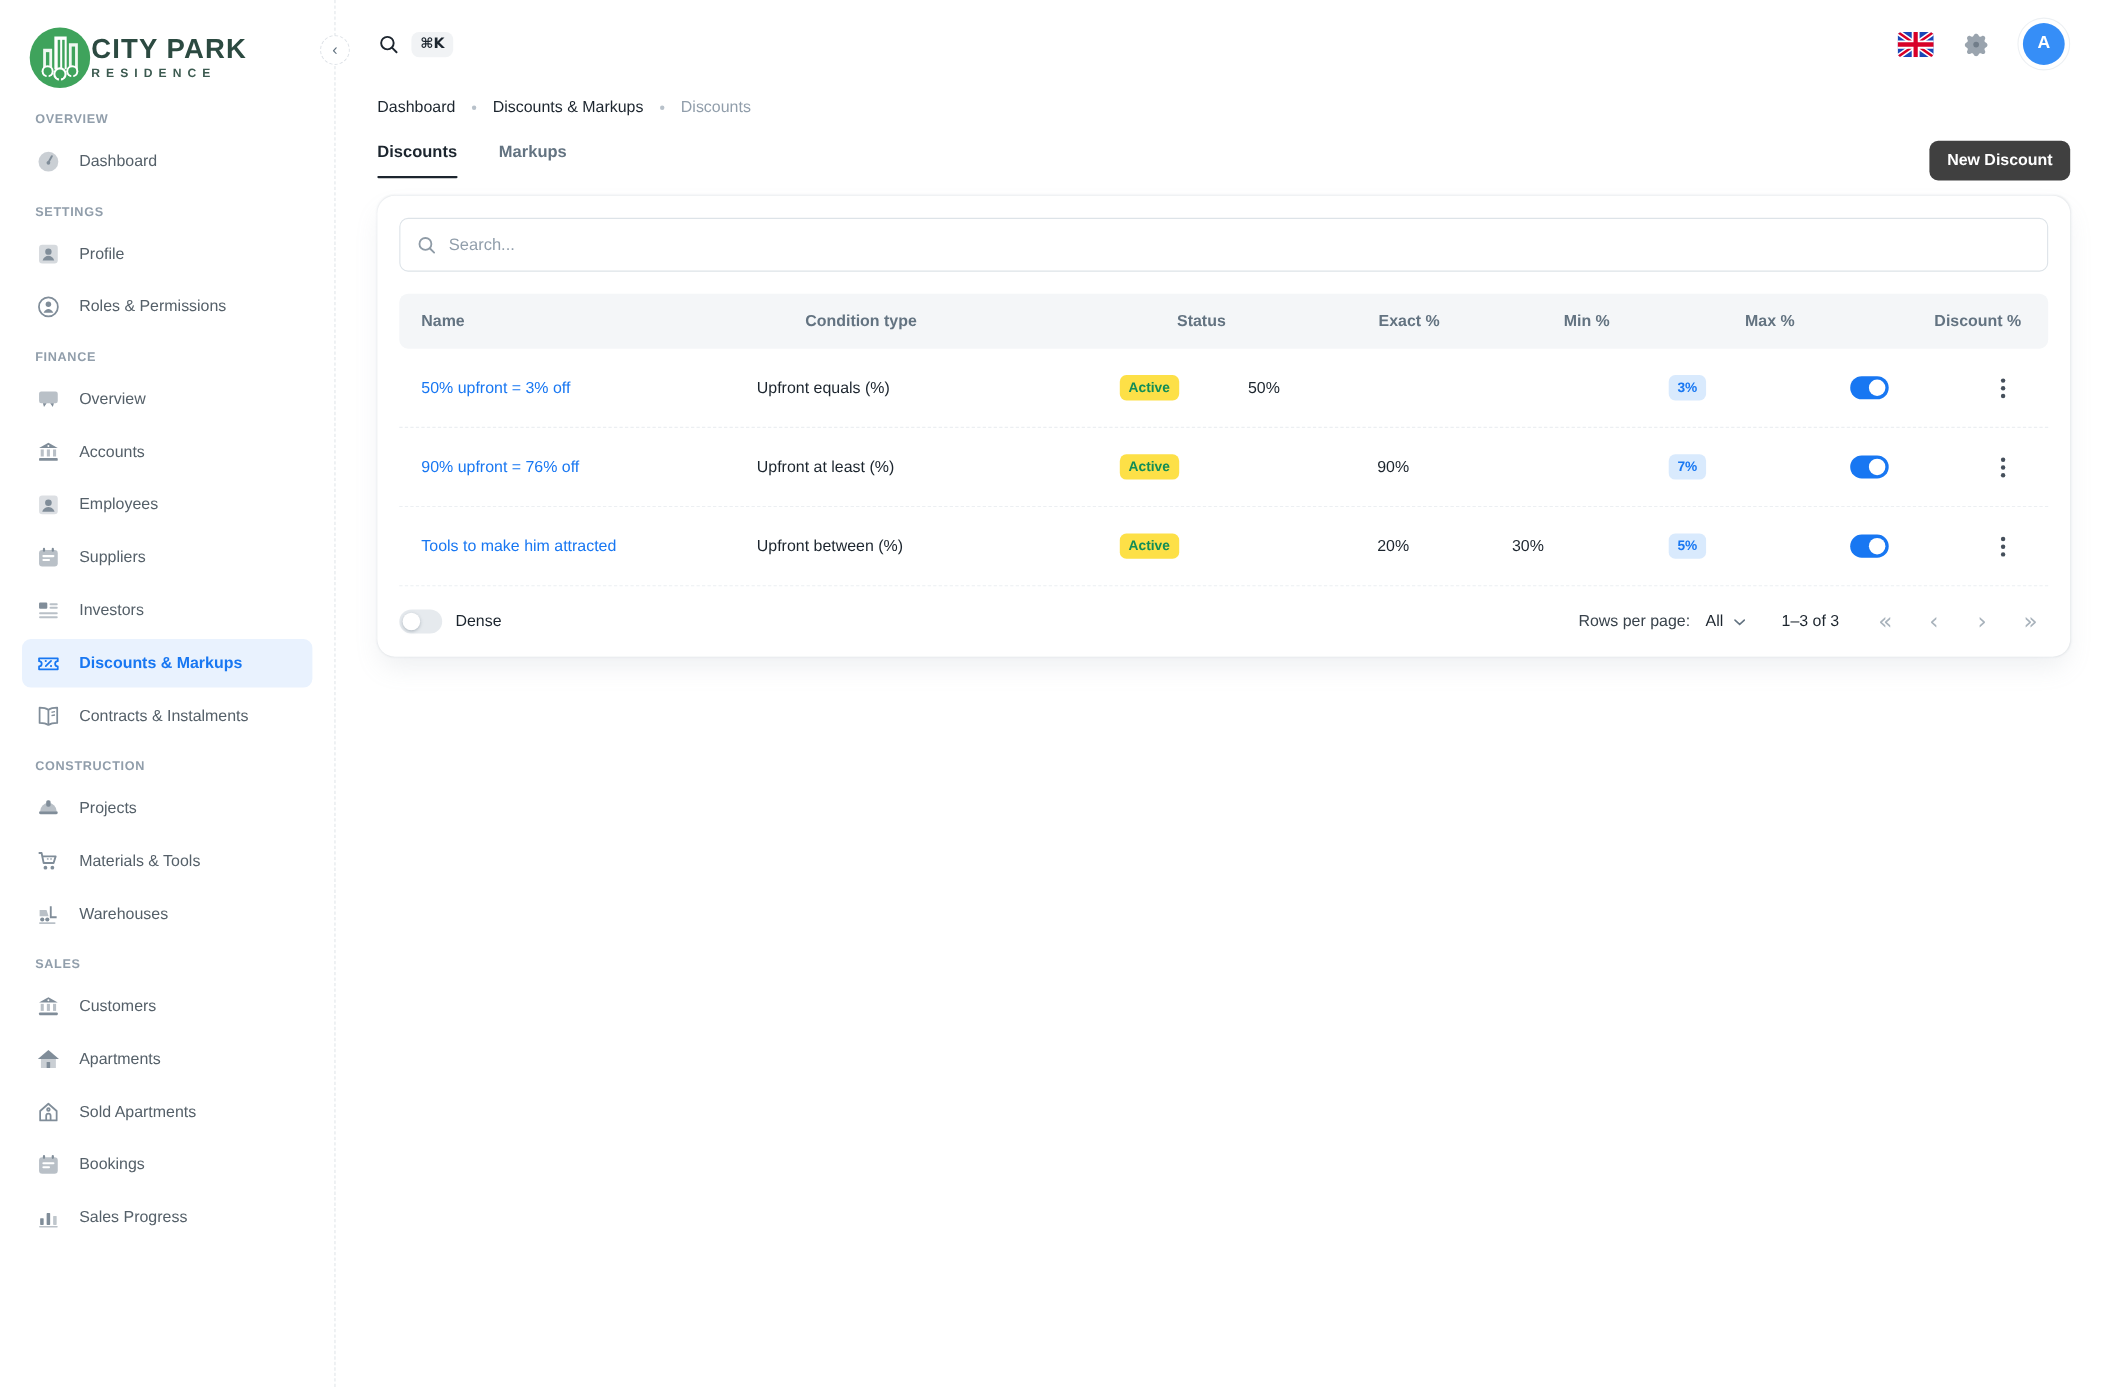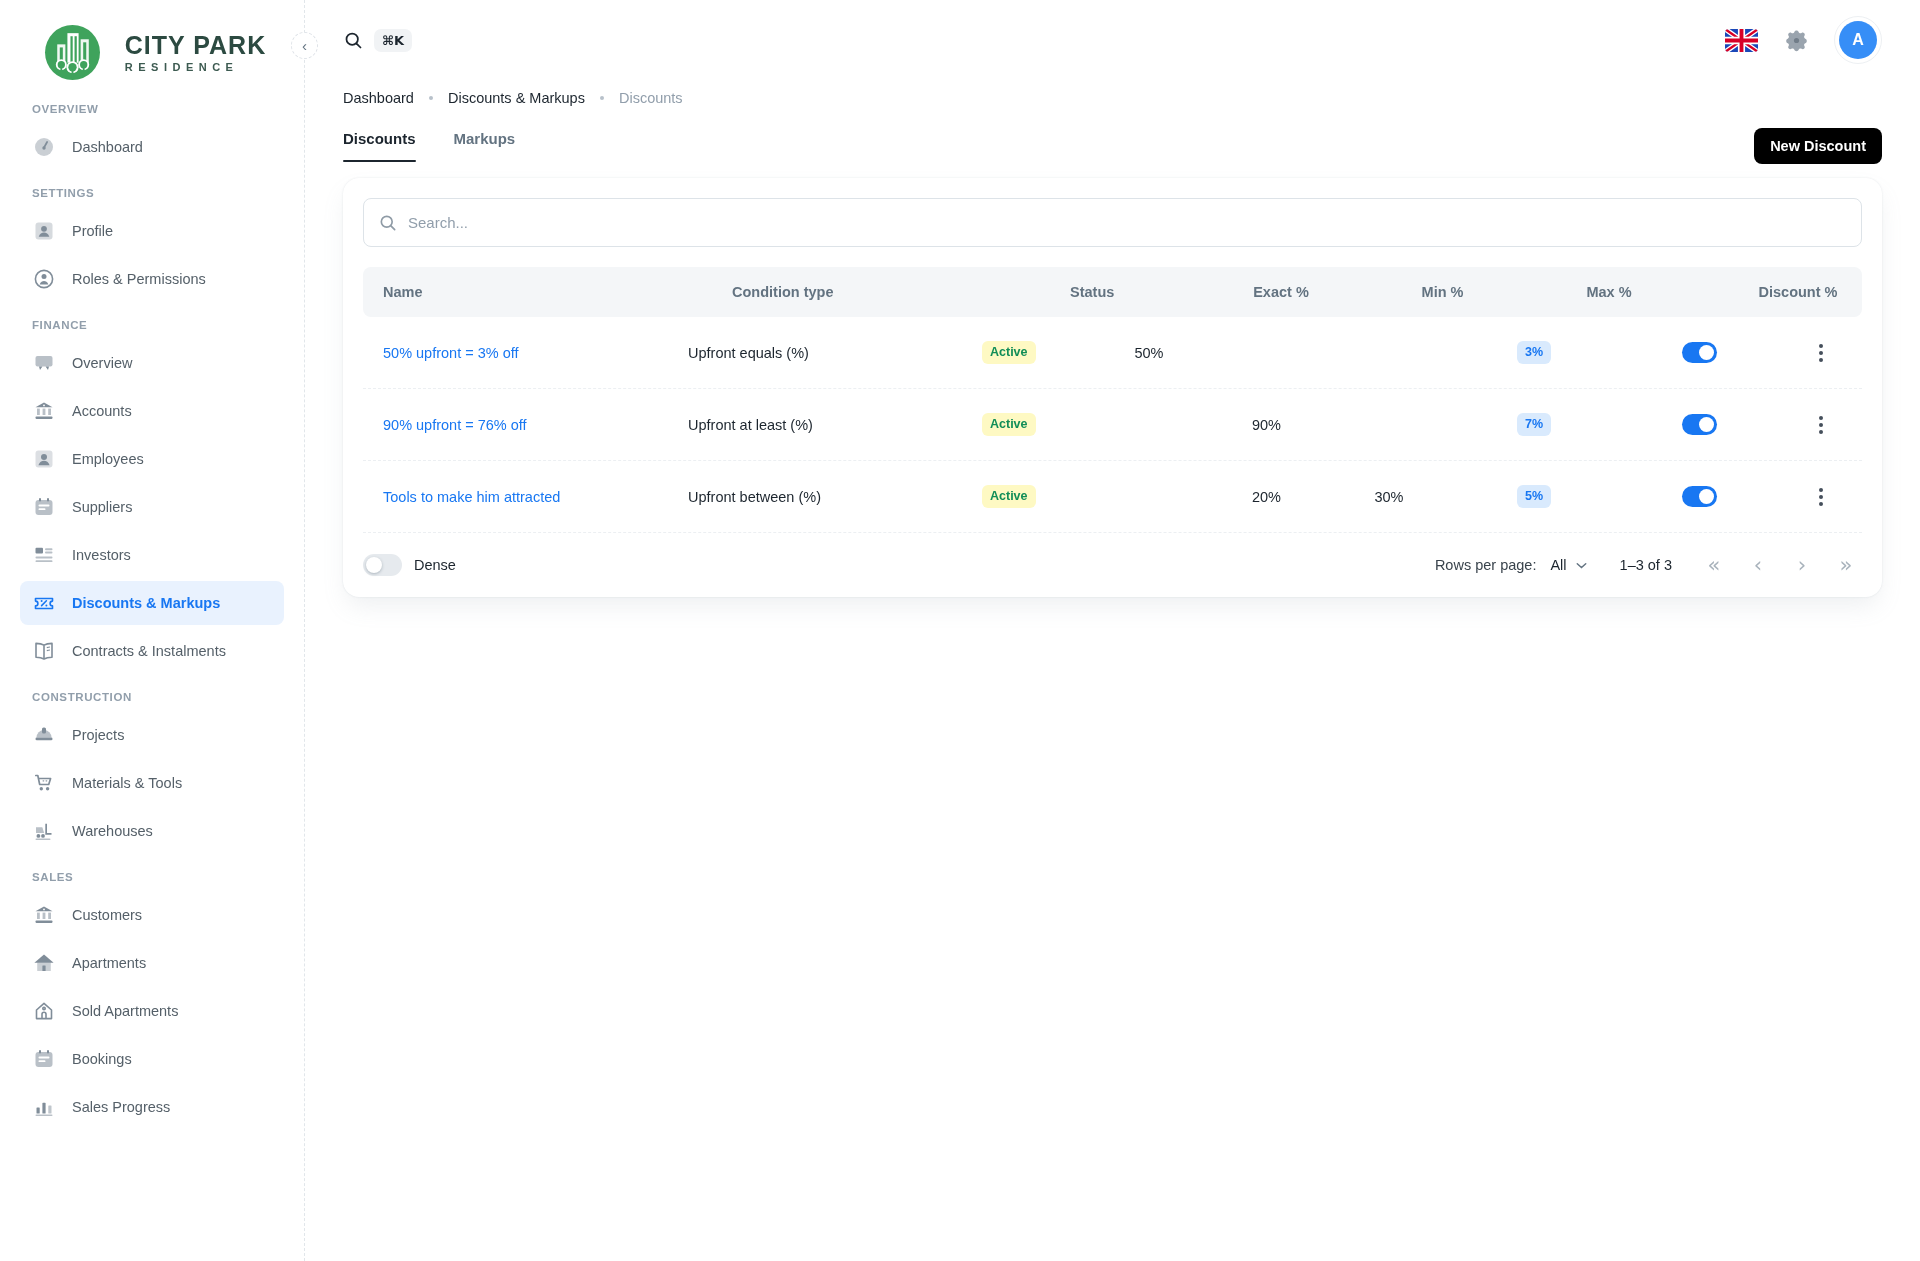--- a/index.html
+++ b/index.html
@@ -5,21 +5,21 @@
   * { margin:0; padding:0; box-sizing:border-box; }
   html,body { width:1920px; height:1261px; overflow:hidden; background:#fff;
               font-family:"Liberation Sans", sans-serif; color:#1c252e; }
   .app { display:flex; width:100%; height:100%; }
 
   
   .sidebar { width:305px; flex:none; border-right:1px dashed #e1e6ea; padding:24px 20px 0; position:relative; background:#fff; }
   .collapse-btn { position:absolute; right:-14px; top:32px; width:27px; height:27px; border-radius:50%;
     background:#fff; border:1px dashed #dfe3e8; color:#637381; display:flex; align-items:center; justify-content:center;
     font-size:15px; cursor:pointer; z-index:10; line-height:1; }
-  .logo-row { display:flex; align-items:center; gap:24px; padding-left:6px;justify-content:center; }
+  .logo-row { display:flex; align-items:center; gap:0; padding-left:6px; }
   .logo-mark { width:57px; height:57px; flex:none; }
   .logo-line1 { font-size:25px; font-weight:700; letter-spacing:1px; color:#2c4a41; line-height:1.05; }
   .logo-line2 { font-size:11px; font-weight:700; letter-spacing:5.5px; color:#3c5a50; margin-top:3px; }
 
   .nav { margin-top:22px; }
   .nav-title { font-size:11.5px; font-weight:700; letter-spacing:.6px; color:#919eab; text-transform:uppercase;
     padding:0 12px; margin:18px 0 10px; }
   .nav-item { display:flex; align-items:center; gap:16px; height:44px; padding:0 12px; border-radius:8px;
     margin-bottom:4px; color:#556069; font-size:14.5px; cursor:pointer; }
   .nav-item .nav-icon { width:24px; height:24px; flex:none; color:#808d99; display:flex; align-items:center; justify-content:center; }
@@ -44,41 +44,41 @@
   .breadcrumb { display:flex; align-items:center; gap:15px; font-size:14.5px; margin-top:10px; }
   .crumb { color:#1c252e; cursor:pointer; }
   .crumb.current { color:#919eab; cursor:default; }
   .crumb-dot { width:4px; height:4px; border-radius:50%; background:#b8c1ca; }
 
   .tabs-row { display:flex; align-items:center; justify-content:space-between; margin-top:22px; }
   .tabs { display:flex; gap:38px; }
   .tab { font-size:15px; font-weight:700; color:#637381; padding-bottom:15px; position:relative; cursor:pointer; }
   .tab.active { color:#1c252e; }
   .tab.active::after { content:""; position:absolute; left:0; right:0; bottom:0; height:2.5px; background:#1c252e; border-radius:2px; }
-  .btn-dark { background:#000000; color:#fff; border:none; border-radius:8px; font-size:14.5px; font-weight:700;
+  .btn-dark { background:#404040; color:#fff; border:none; border-radius:8px; font-size:14.5px; font-weight:700;
     padding:10px 16px; cursor:pointer; font-family:inherit; }
 
   
   .card { margin-top:14px; background:#fff; border-radius:16px; padding:20px 20px 0;
     box-shadow:0 0 2px rgba(145,158,171,.24), 0 12px 24px -4px rgba(145,158,171,.16); }
   .search-box { height:49px; border:1px solid #dde3e8; border-radius:8px; display:flex; align-items:center; gap:10px; padding:0 14px; }
   .search-box .mag { color:#8f9ba6; display:flex; }
   .search-box input { border:none; outline:none; flex:1; font-size:15px; font-family:inherit; color:#1c252e; background:transparent; }
   .search-box input::placeholder { color:#919eab; }
 
   .grid { display:grid; grid-template-columns:317px 294px 120px 110px 125px 120px 170px 160px 1fr; align-items:center; }
   .thead { margin-top:20px; background:#f4f6f8; border-radius:8px; height:50px;gap:44px; }
   .th { color:#637381; font-size:14.5px; font-weight:700; padding:0 8px; }
   .th.lead, .td.lead { padding-left:20px; }
   .th.center, .td.center { justify-self:stretch; display:flex; justify-content:center; align-items:center; }
   .trow { min-height:72px; border-bottom:1px dashed #eceff2; }
   .td { font-size:14.5px; padding:0 8px; }
   .row-link { color:#1877f2; cursor:pointer; text-decoration:none; }
   .badge { display:inline-block; border-radius:6px; padding:4px 8px; font-size:12.5px; font-weight:700; line-height:1.2; }
-  .badge.success { background:#fef9c3; color:#118d57; }
+  .badge.success { background:#fde047; color:#118d57;margin-left:36px; }
   .badge.info { background:#d9eafd; color:#1877f2; }
 
   .switch { width:35px; height:21px; border-radius:11px; position:relative; cursor:pointer; flex:none; }
   .switch .knob { position:absolute; top:3px; width:15px; height:15px; border-radius:50%; background:#fff; }
   .switch.on { background:#1877f2; }
   .switch.on .knob { right:3px; }
   .switch.off { background:#e6eaee; }
   .switch.off .knob { left:3px; box-shadow:0 1px 3px rgba(99,115,129,.45); }
   .switch.dense { width:39px; height:22px; border-radius:12px; }
   .switch.dense .knob { width:16px; height:16px; }

